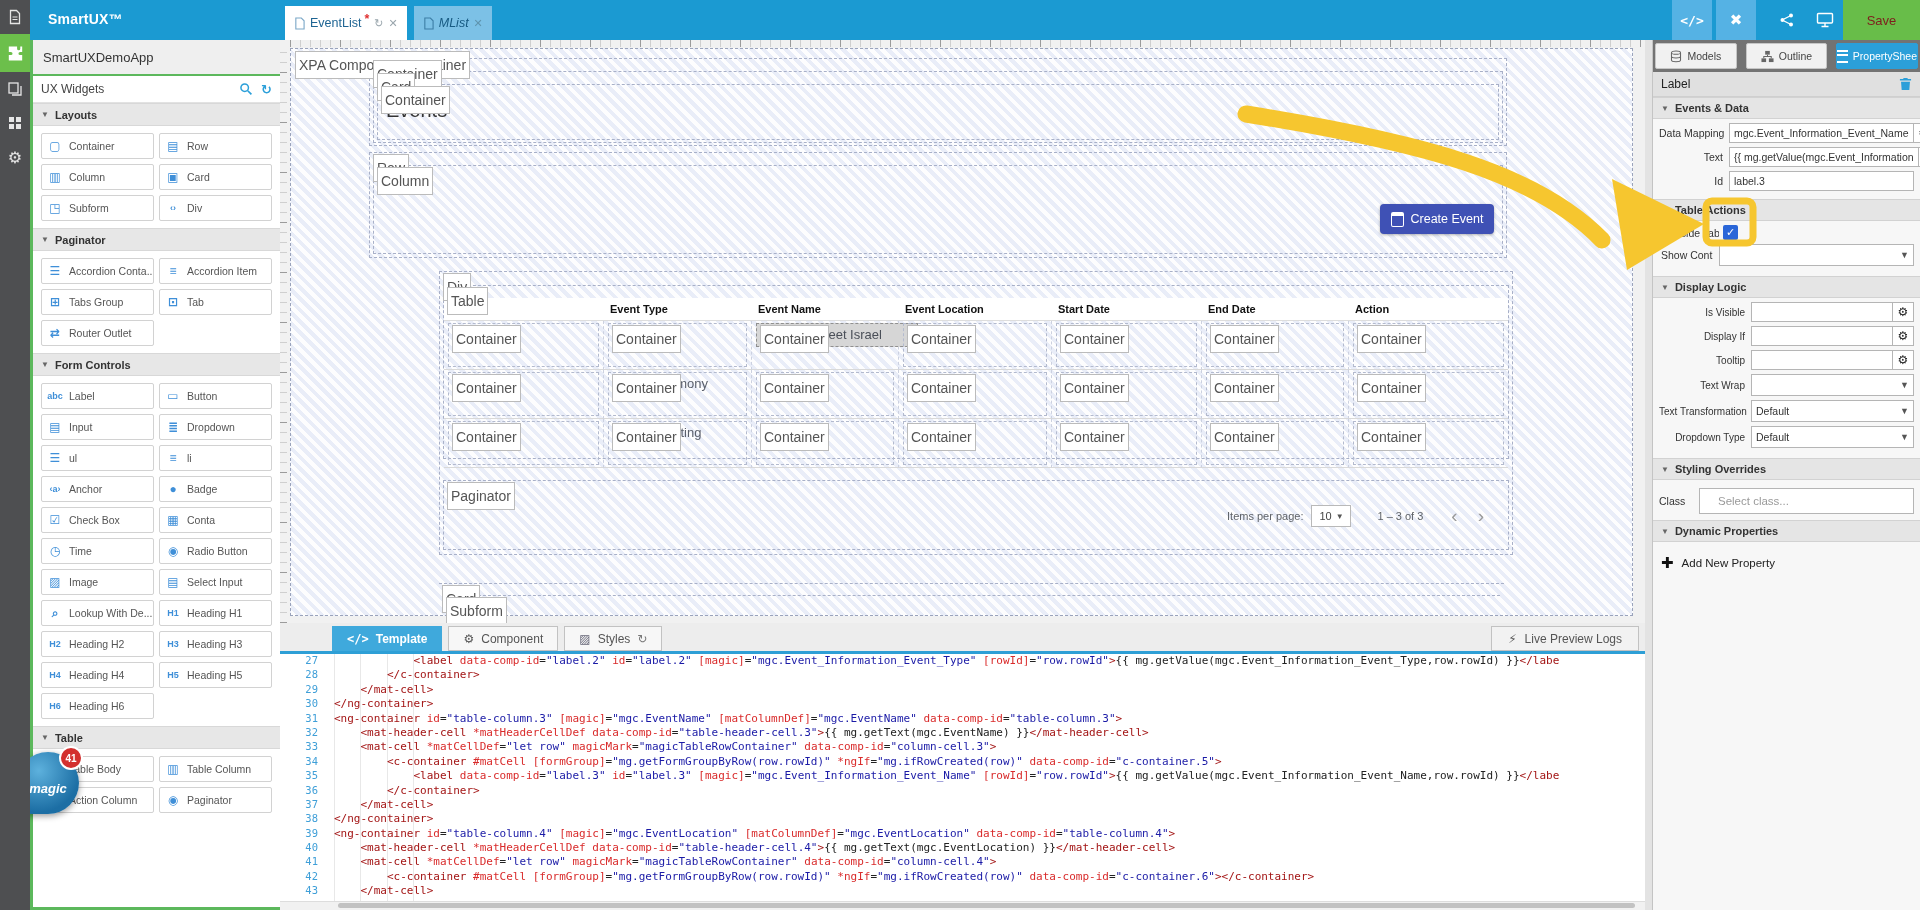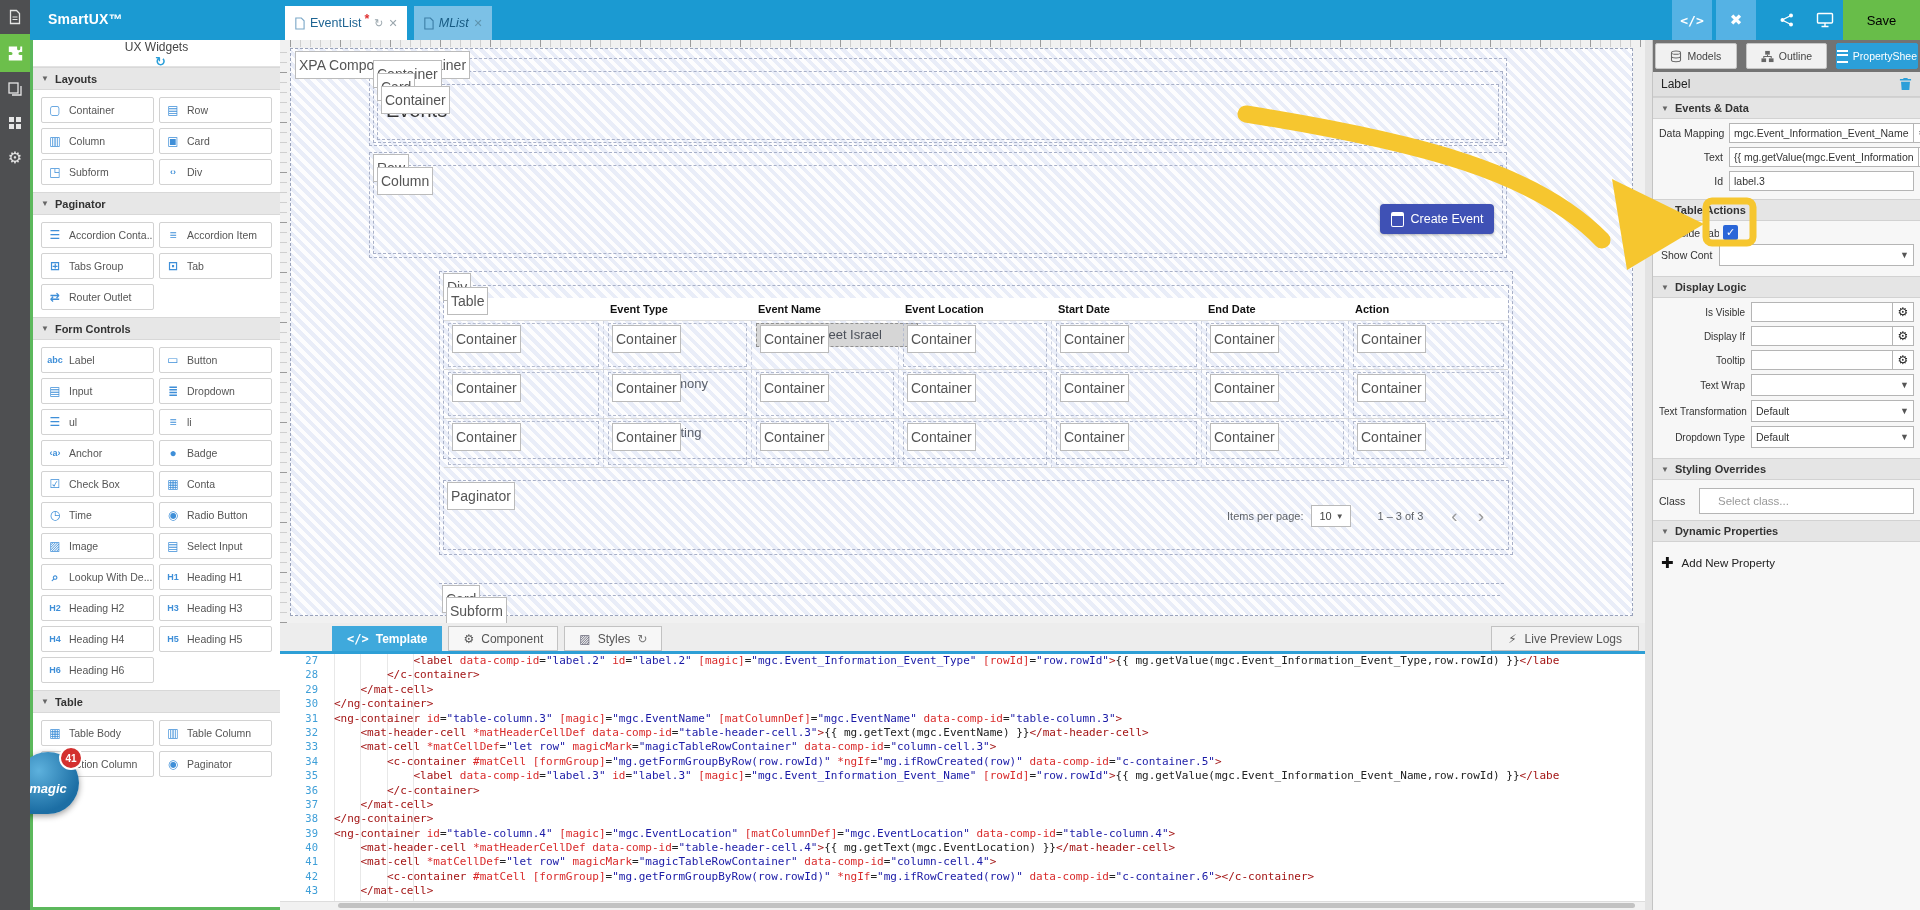--- a/index.html
+++ b/index.html
@@ -17,28 +17,28 @@
   .doc-tabs{position:absolute;left:255px;top:6px;height:34px;display:flex;gap:7px;}
   .dtab{height:34px;display:flex;align-items:center;gap:5px;padding:0 9px;background:#fff;font-size:12.5px;color:#1e6493;}
   .dtab .dirty{color:#e03131;font-weight:bold;margin-left:-2px;position:relative;top:-4px;}
   .dtab .rfr,.dtab .cls{color:#9aa6ad;font-size:11px;}
   .dtab.inactive{background:#7cc1e6;color:#175a82;font-style:italic;}
   .dtab.inactive .cls{color:#5e93ad;}
   .tb-btn{position:absolute;top:0;width:40px;height:40px;background:#55b2e4;display:flex;align-items:center;justify-content:center;color:#fff;}
   .tb-ic{position:absolute;top:0;width:34px;height:40px;display:flex;align-items:center;justify-content:center;color:#fff;}
   .codeglyph{font-weight:bold;font-size:13px;font-family:"DejaVu Sans Mono",monospace;}
   .xglyph{font-weight:bold;font-size:15px;}
-  .save-btn{position:absolute;right:0;top:0;width:77px;height:40px;background:#68bd49;color:#000000;border:none;
+  .save-btn{position:absolute;right:0;top:0;width:77px;height:40px;background:#68bd49;color:#7f1d1d;border:none;
             font-size:13px;font-family:inherit;cursor:pointer;}
   
   .left-panel{position:absolute;left:30px;top:40px;width:250px;bottom:0;background:#fff;z-index:4;
               border-left:3px solid #5cb85c;border-bottom:3px solid #5cb85c;box-sizing:border-box;}
   .projectbar{height:34px;background:#efefef;display:flex;align-items:center;padding-left:10px;font-size:13px;color:#333;
               border-bottom:2px solid #5cb85c;}
-  .widgetshead{height:26px;display:flex;align-items:center;padding:0 8px;font-size:12px;color:#444;border-bottom:1px solid #e2e2e2;flex-direction:column;}
+  .widgetshead{height:26px;display:flex;align-items:center;padding:0 8px;font-size:12px;color:#444;border-bottom:1px solid #e2e2e2;}
   .widgetshead .sp{flex:1;}
   .widgetshead .refr{color:#2b9fd9;font-weight:bold;font-size:13px;margin-left:8px;}
   .wsec-h{height:21px;background:#e7e7e7;display:flex;align-items:center;gap:6px;padding-left:8px;
           font-size:11px;font-weight:bold;color:#333;border-top:1px solid #d8d8d8;border-bottom:1px solid #d8d8d8;}
   .caret{font-size:8px;color:#666;}
   .wgrid{display:grid;grid-template-columns:1fr 1fr;gap:5px;padding:7px 8px;}
   .w{height:24px;border:1px solid #d2d2d2;border-radius:2px;background:#fff;display:flex;align-items:center;gap:5px;
      padding:0 4px;font-size:10.5px;color:#555;white-space:nowrap;overflow:hidden;}
   .wi{color:#3f8fd8;font-size:12px;width:18px;text-align:center;flex:none;font-weight:bold;}
   .wi.txt{font-size:9px;}
@@ -215,20 +215,21 @@
   <div class="tb-ic" style="left:1778px">
     <svg width="18" height="16" viewBox="0 0 18 16">
         <rect x="1.5" y="1.5" width="15" height="9.5" rx="1" fill="none" stroke="#fff" stroke-width="1.4"></rect>
         <path d="M9 11v3M5.5 14.5h7" stroke="#fff" stroke-width="1.4"></path>
       </svg>
   </div>
   <button class="save-btn">Save</button>
 </div>
 
 <div class="left-panel">
+  <div class="projectbar">SmartUXDemoApp</div>
   <div class="widgetshead">
     <span>UX Widgets</span>
     <span class="sp"></span>
     <svg width="14" height="14" viewBox="0 0 16 16">
         <circle cx="6.5" cy="6.5" r="4.3" stroke="#2b9fd9" fill="none" stroke-width="1.7"></circle>
         <path d="M10 10l4.2 4.2" stroke="#2b9fd9" stroke-width="1.9"></path>
       </svg>
     <span class="refr">↻</span>
   </div>
   <div id="wsections">

